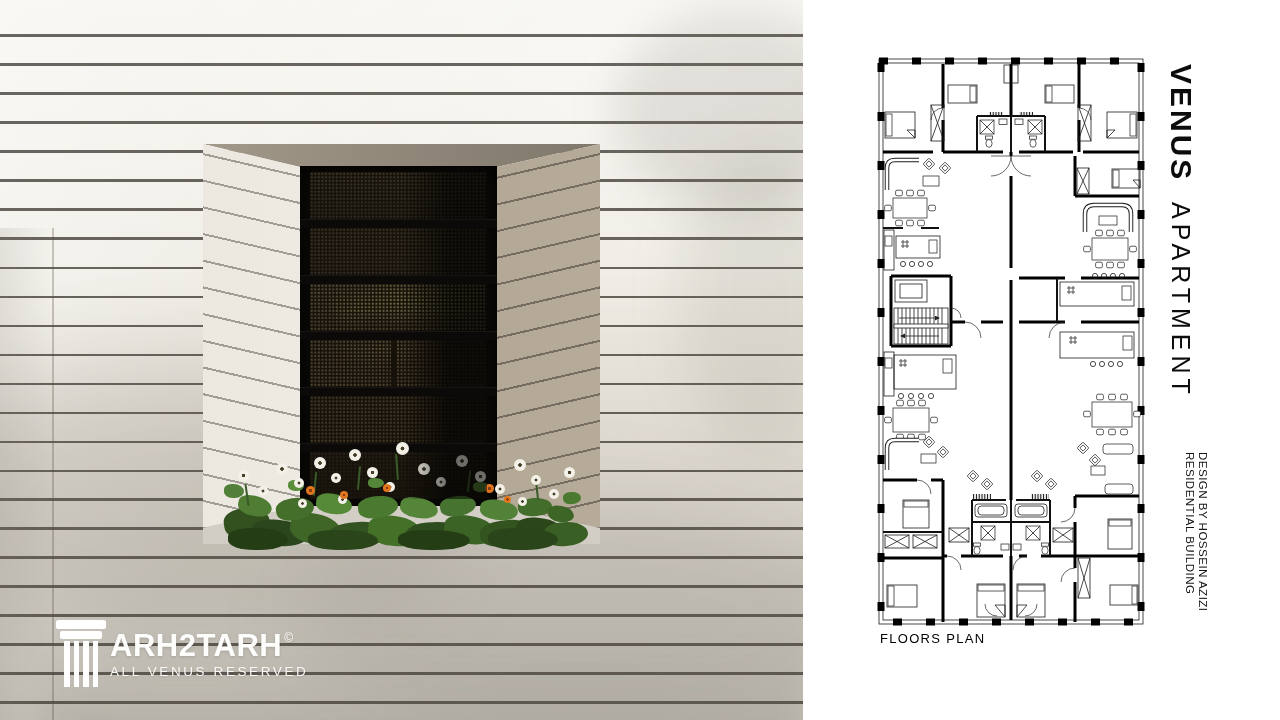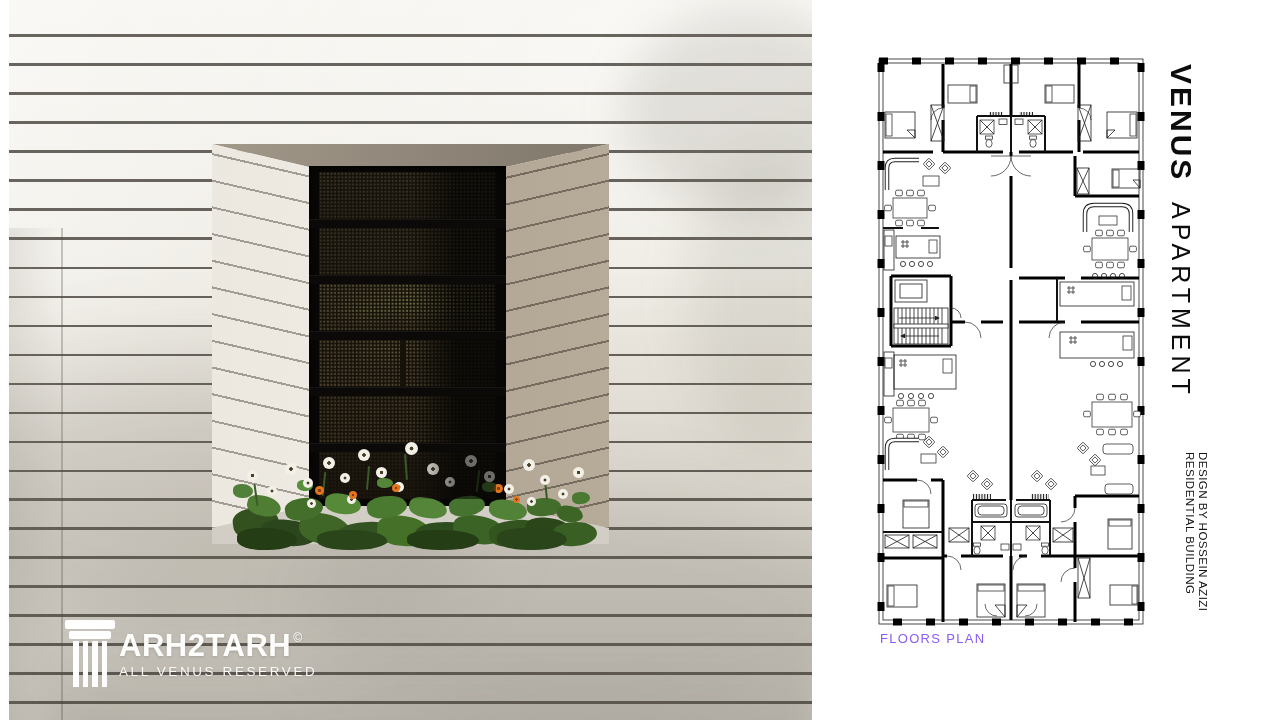--- a/index.html
+++ b/index.html
@@ -4,21 +4,21 @@
 <style>
   html,body{margin:0;padding:0;background:#ffffff;}
   .stage{position:relative;width:1280px;height:720px;overflow:hidden;background:#ffffff;
          font-family:"Liberation Sans","DejaVu Sans",sans-serif;}
 
   
   .photo{position:absolute;left:0;top:0;width:803px;height:720px;overflow:hidden;
     background:
       linear-gradient(125deg, rgba(255,255,255,.55), rgba(255,255,255,0) 45%),
       radial-gradient(900px 500px at 78% 6%, rgba(255,255,255,.55), transparent 60%),
-      linear-gradient(180deg,#f3f1ea 0%,#eeebe3 38%,#ded9d0 62%,#cdc9c0 84%,#c3bfb6 100%); margin-left: 9px;}
+      linear-gradient(180deg,#f3f1ea 0%,#eeebe3 38%,#ded9d0 62%,#cdc9c0 84%,#c3bfb6 100%);}
   .boards{position:absolute;inset:0;
     background:repeating-linear-gradient(180deg, transparent 0 26.5px,
       rgba(58,53,46,.82) 26.5px 29px);
     background-position:0 8px;opacity:.92;}
   .corner-line{position:absolute;left:52px;top:228px;width:2px;height:492px;
     background:rgba(74,68,58,.28);}
   .corner-strip{position:absolute;left:0;top:228px;width:52px;height:492px;
     background:linear-gradient(90deg,rgba(118,110,98,.14),rgba(118,110,98,0));}
   .shade{position:absolute;border-radius:50%;pointer-events:none;}
   .shade.s1{left:-90px;top:360px;width:560px;height:280px;background:rgba(104,98,88,.17);filter:blur(44px);}
@@ -86,21 +86,21 @@
     background:repeating-linear-gradient(90deg,#fff 0 5.5px, transparent 5.5px 9.7px);}
   .wm-text{margin:14px 0 0 4px;}
   .brand{font-size:31px;font-weight:700;letter-spacing:.5px;line-height:1;}
   .brand sup{font-size:12px;font-weight:400;vertical-align:14px;margin-left:2px;}
   .rights{font-size:13.5px;letter-spacing:2.6px;margin-top:3px;opacity:.95;}
 
   
   .plan-wrap{position:absolute;left:876px;top:56px;width:270px;height:572px;}
   .plan-wrap svg{display:block;width:100%;height:100%;}
   .caption{position:absolute;left:880px;top:631px;font-size:13px;letter-spacing:1.3px;
-    color:#8b5cf6;}
+    color:#000000;}
   .vtitle{position:absolute;left:1164px;top:64px;writing-mode:vertical-rl;
     color:#0c0c0c;white-space:nowrap;}
   .vtitle .tb{font-size:30px;font-weight:700;letter-spacing:3px;}
   .vtitle .tl{font-size:25px;font-weight:400;letter-spacing:5px;margin-top:15px;}
   .vsub{position:absolute;left:1184px;top:452px;display:flex;align-items:flex-start;gap:1px;}
   .vsub span{writing-mode:vertical-rl;font-size:11.5px;letter-spacing:.5px;color:#151515;
     white-space:nowrap;}
 
   
   .pw{stroke:#000;stroke-width:3;fill:none;}

